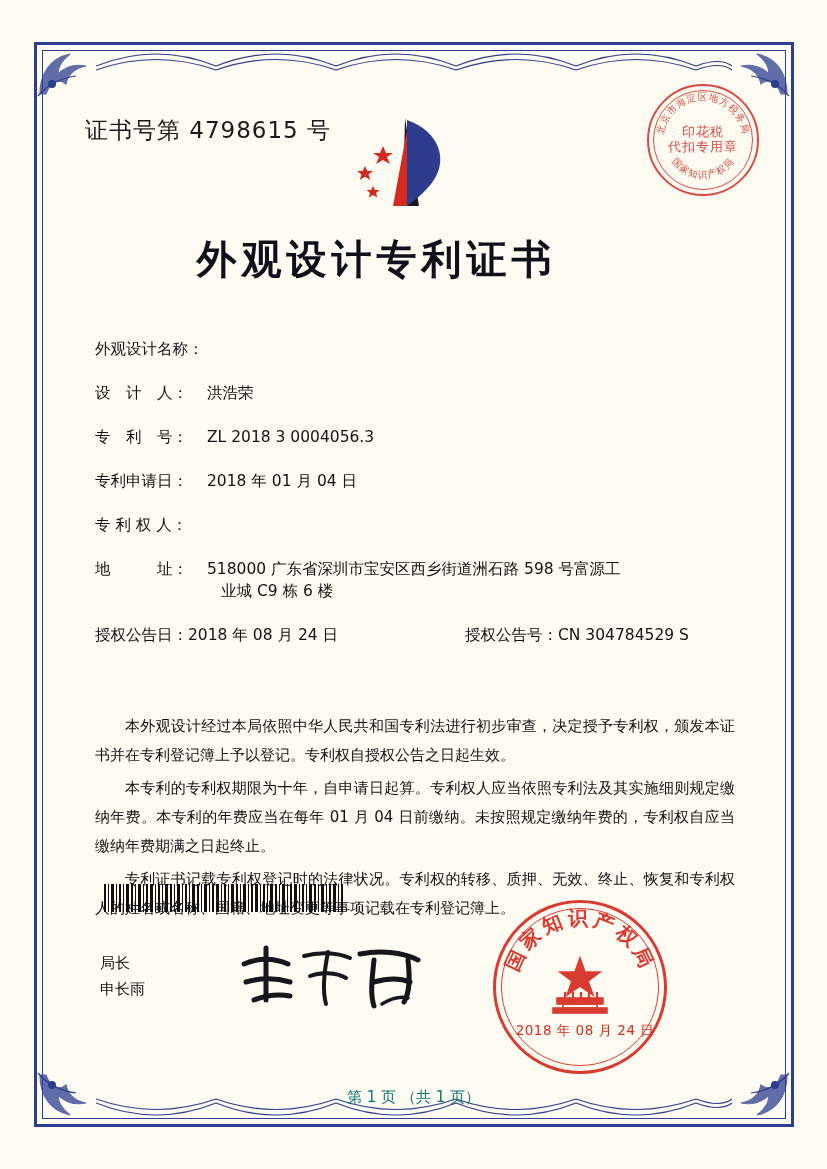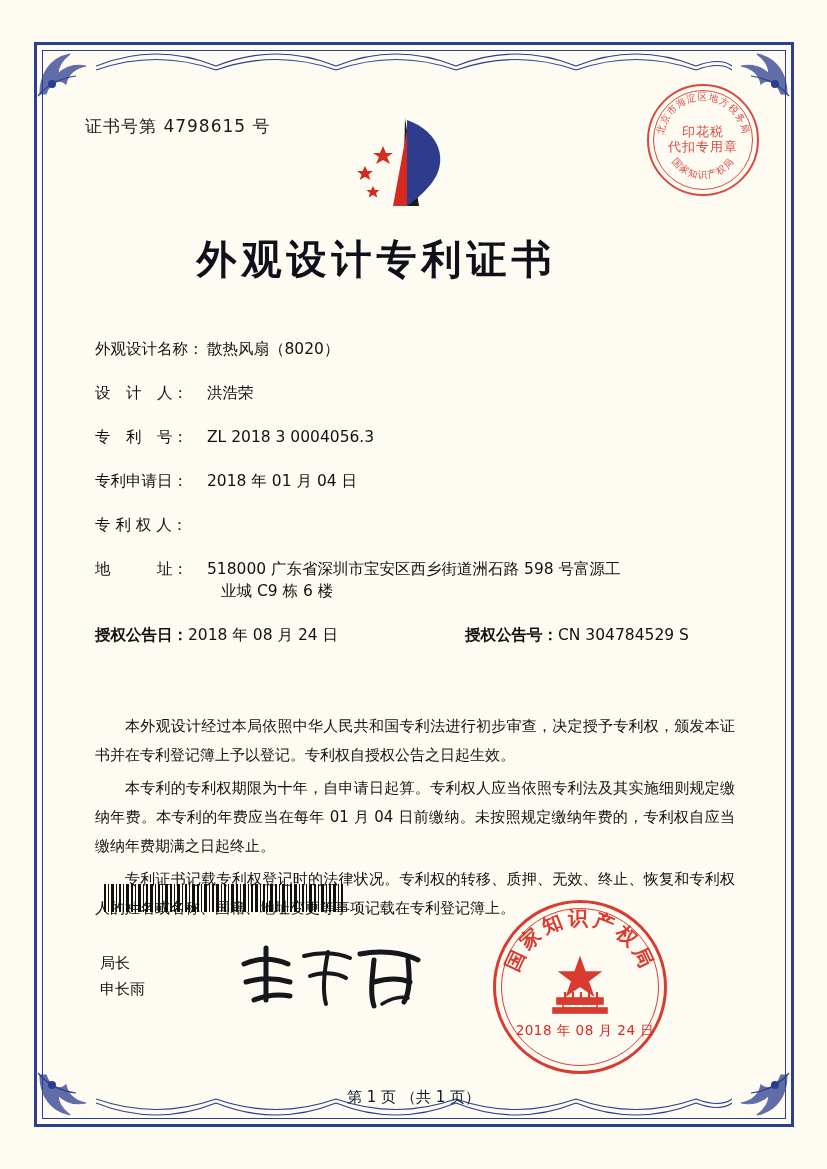--- a/index.html
+++ b/index.html
@@ -61,21 +61,21 @@
     left: 96px; bottom: 46px; width: 636px; height: 26px;
     color: #2c3e8f;
     transform: scaleY(-1);
   }
   .edge-top svg, .edge-bottom svg { display:block; width:100%; height:100%; }
 
   .cert-number {
     position: absolute;
     left: 85px;
     top: 115px;
-    font-size: 17px;
+    font-size: 23px;
     letter-spacing: 1px;
     color: #1a1a1a;
     font-family: "DejaVu Sans", sans-serif;
   }
 
   
   .logo {
     position: absolute;
     left: 345px;
     top: 110px;
@@ -158,21 +158,21 @@
     display: block;
     padding-left: 14px;
   }
   .two-col {
     display: flex;
     margin-bottom: 20px;
     line-height: 22px;
   }
   .two-col .left { width: 370px; display:flex; }
   .two-col .right { display:flex; }
-  .two-col .lbl { white-space: nowrap; font-weight: bold; }
+  .two-col .lbl { white-space: nowrap; }
 
   .paragraphs {
     position: absolute;
     left: 95px;
     top: 680px;
     width: 640px;
     font-size: 15px;
     line-height: 29px;
     color: #111;
     font-family: "DejaVu Sans", sans-serif;
@@ -250,21 +250,21 @@
     letter-spacing: 0.5px;
   }
 
   .page-footer {
     position: absolute;
     left: 0;
     bottom: 62px;
     width: 827px;
     text-align: center;
     font-size: 15px;
-    color: #0f172a;
+    color: #0f766e;
     font-family: "DejaVu Sans", sans-serif;
   }
 </style>
 </head>
 <body>
 
 <div class="page">
 
   <div class="frame-outer"></div>
   <div class="frame-inner"></div>
@@ -344,21 +344,20 @@
       <div>印花税</div>
       <div>代扣专用章</div>
     </div>
   </div>
 
   <div class="title">外观设计专利证书</div>
 
   <div class="fields">
     <div class="field-row">
       <div class="field-label">外观设计名称：</div>
-      <div class="field-value">散热风扇（8020）</div>
     </div>
     <div class="field-row">
       <div class="field-label">设　计　人：</div>
       <div class="field-value">洪浩荣</div>
     </div>
     <div class="field-row">
       <div class="field-label">专　利　号：</div>
       <div class="field-value">ZL 2018 3 0004056.3</div>
     </div>
     <div class="field-row">

